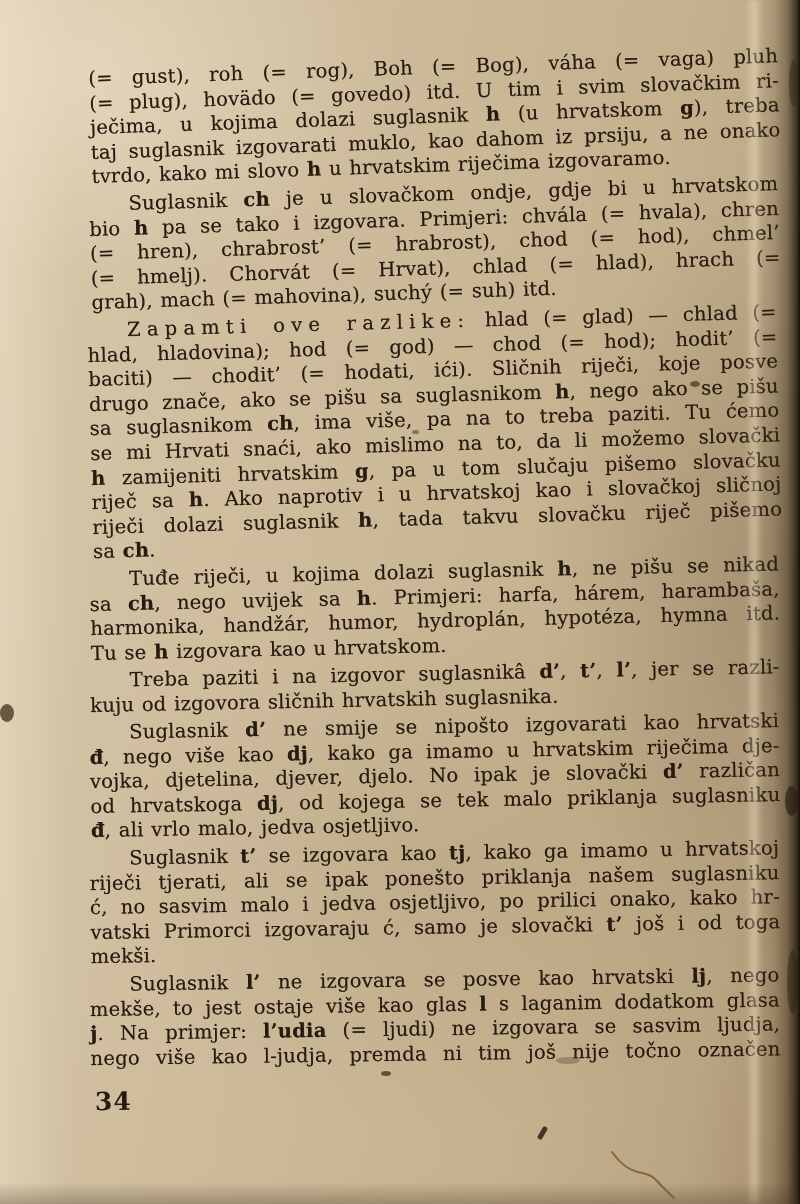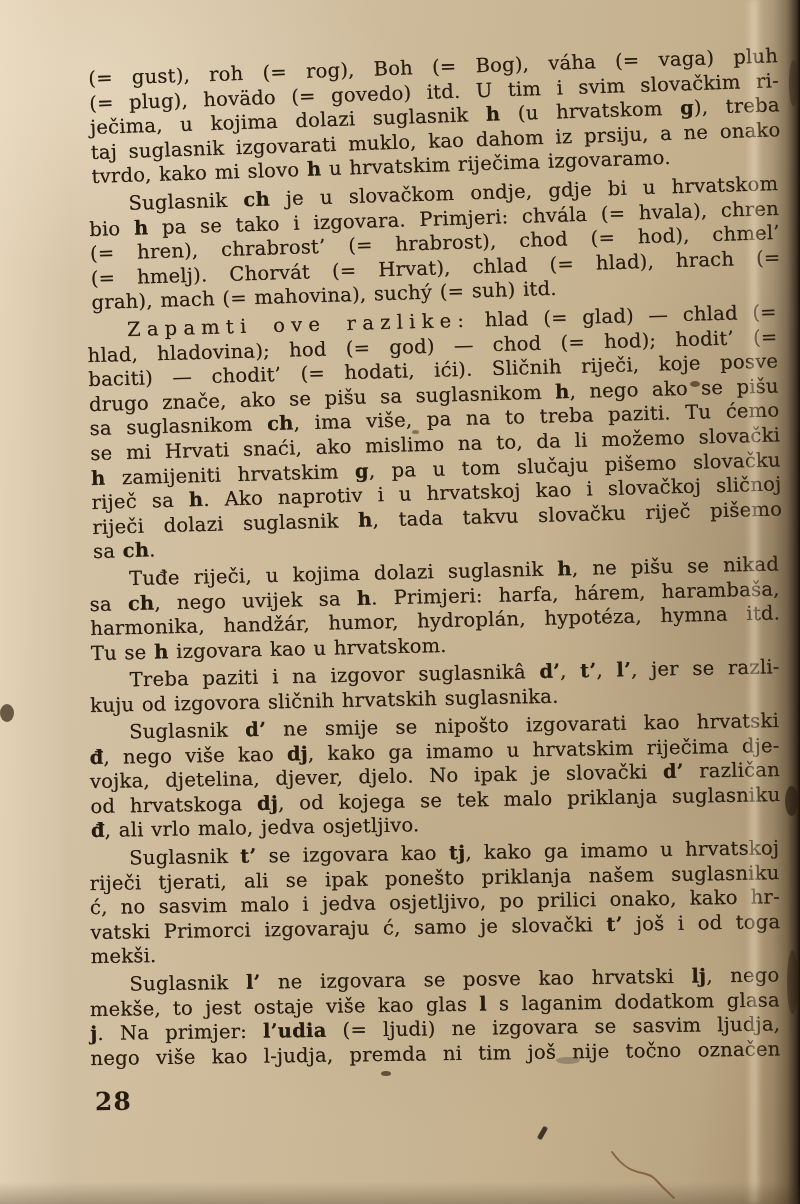--- a/index.html
+++ b/index.html
@@ -104,21 +104,21 @@
         <div class="line">vatski Primorci izgovaraju ć, samo je slovački <b>t’</b> još i od toga</div>
         <div class="line flush">mekši.</div>
       </div>
       <div class="para indent" style="transform: rotate(-0.8deg);">
         <div class="line">Suglasnik <b>l’</b> ne izgovara se posve kao hrvatski <b>lj</b>, nego</div>
         <div class="line">mekše, to jest ostaje više kao glas <b>l</b> s laganim dodatkom glasa</div>
         <div class="line"><b>j</b>. Na primjer: <b>l’udia</b> (= ljudi) ne izgovara se sasvim ljudja,</div>
         <div class="line">nego više kao l-judja, premda ni tim još nije točno označen</div>
       </div>
     </div>
-  <div class="pageno">28</div>
+  <div class="pageno">34</div>
   <div class="crease"></div>
   <div class="gutter"></div>
   <div class="bottom-shadow"></div>
   <div class="marks">
       <div class="mark" style="background: rgb(64, 49, 31); border-radius: 50%; filter: blur(0.6px); position: absolute; left: 0px; top: 704px; width: 14px; height: 18px; opacity: 0.75;"></div>
       <div class="mark" style="background: rgb(90, 69, 44); border-radius: 50%; filter: blur(0.6px); position: absolute; left: 690px; top: 381px; width: 10px; height: 6px; opacity: 0.85;"></div>
       <div class="mark" style="background: rgb(107, 84, 54); border-radius: 50%; filter: blur(0.6px); position: absolute; left: 412px; top: 430px; width: 7px; height: 4px; opacity: 0.7;"></div>
       <div class="mark" style="background: rgb(117, 103, 84); border-radius: 50%; filter: blur(0.6px); position: absolute; left: 556px; top: 1057px; width: 24px; height: 7px; opacity: 0.55;"></div>
       <div class="mark" style="background: rgb(74, 56, 38); border-radius: 50%; filter: blur(0.6px); position: absolute; left: 381px; top: 1071px; width: 10px; height: 5px; opacity: 0.8;"></div>
       <div class="mark" style="background: rgb(51, 38, 26); border-radius: 2px; transform: rotate(30deg); filter: blur(0.6px); position: absolute; left: 540px; top: 1126px; width: 5px; height: 14px; opacity: 0.9;"></div>

